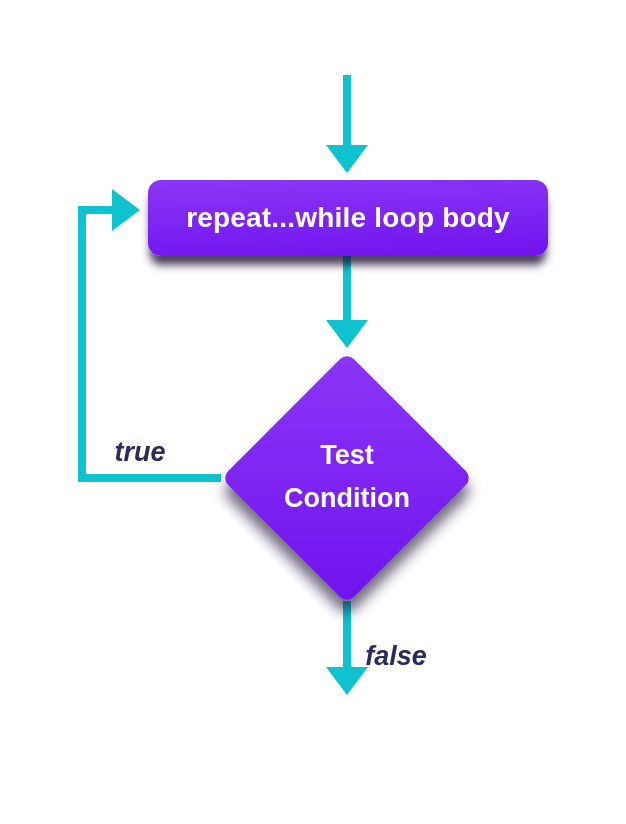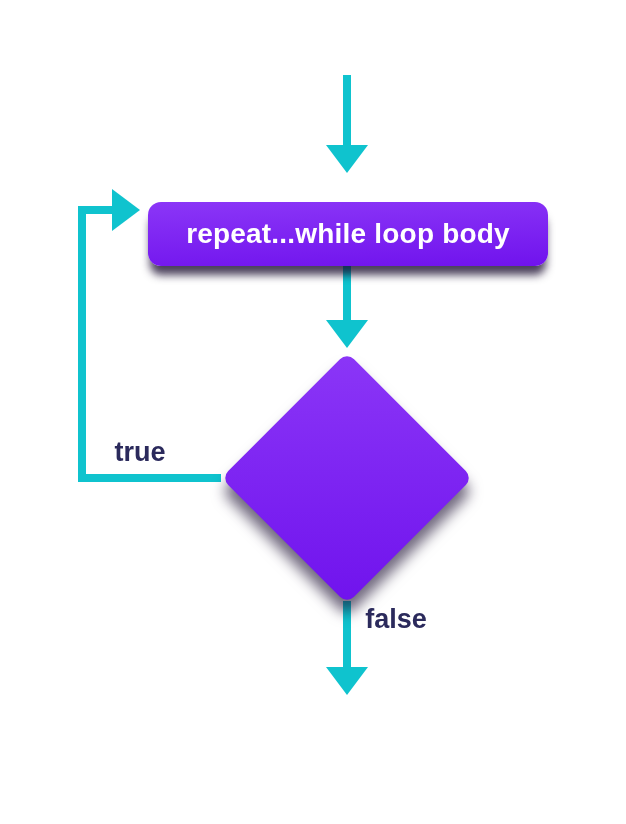--- a/index.html
+++ b/index.html
@@ -19,25 +19,25 @@
   }
   .canvas{position:relative;width:626px;height:824px;}
 
   
   .connectors{position:absolute;left:0;top:0;width:626px;height:824px;}
   .connectors .stroke{stroke:var(--connector);stroke-width:8;fill:none;}
   .connectors .head{fill:var(--connector);stroke:none;}
 
   
   .node-rect{
-    position:absolute;left:148px;top:180px;width:400px;height:64px;
+    position:absolute;left:148px;top:180px;width:400px;height:76px;
     border-radius:13px;
     background:linear-gradient(178deg,var(--node-gradient-top) 0%,var(--node-gradient-bottom) 100%);
     box-shadow:0 11px 9px -2px rgba(24,12,46,0.78);
-    display:flex;align-items:center;justify-content:center;margin-top:22px;
+    display:flex;align-items:center;justify-content:center;
   }
   .node-rect .node-label{
     color:var(--node-text);font-size:28px;font-weight:700;letter-spacing:.2px;
     white-space:nowrap;
   }
 
   
   .diamond-wrap{
     position:absolute;left:258px;top:389px;width:178px;height:178px;
     filter:drop-shadow(0 13px 7px rgba(24,12,46,0.62));
@@ -49,24 +49,24 @@
   }
   .diamond-label{
     position:absolute;left:347px;top:434px;transform:translateX(-50%);
     text-align:center;color:var(--node-text);
     font-size:27px;font-weight:700;line-height:43px;white-space:nowrap;
   }
 
   
   .edge-label{
     position:absolute;transform:translateX(-50%);
-    color:var(--edge-label-text);font-size:27px;font-weight:700;white-space:nowrap;
+    color:var(--edge-label-text);font-size:27px;font-weight:700;white-space:nowrap;font-style:italic;
   }
   .label-true{left:140px;top:437px;}
-  .label-false{left:396px;top:604px;}
+  .label-false{left:396px;top:641px;}
   .terminal-text{
     position:absolute;left:346px;top:705px;transform:translateX(-50%);
     color:var(--edge-label-text);font-size:30px;font-weight:700;white-space:nowrap;
   }
 </style>
 </head>
 <body>
 
 <div class="canvas">
 
@@ -93,18 +93,22 @@
     </g>
   </svg>
 
   <div class="node-rect">
     <span class="node-label">repeat...while loop body</span>
   </div>
 
   <div class="diamond-wrap">
     <div class="diamond"></div>
   </div>
+  <div class="diamond-label">
+    <div>Test</div>
+    <div>Condition</div>
+  </div>
 
   <div class="edge-label label-true">true</div>
   <div class="edge-label label-false">false</div>
 
 
 </div>
 
 </body></html>

